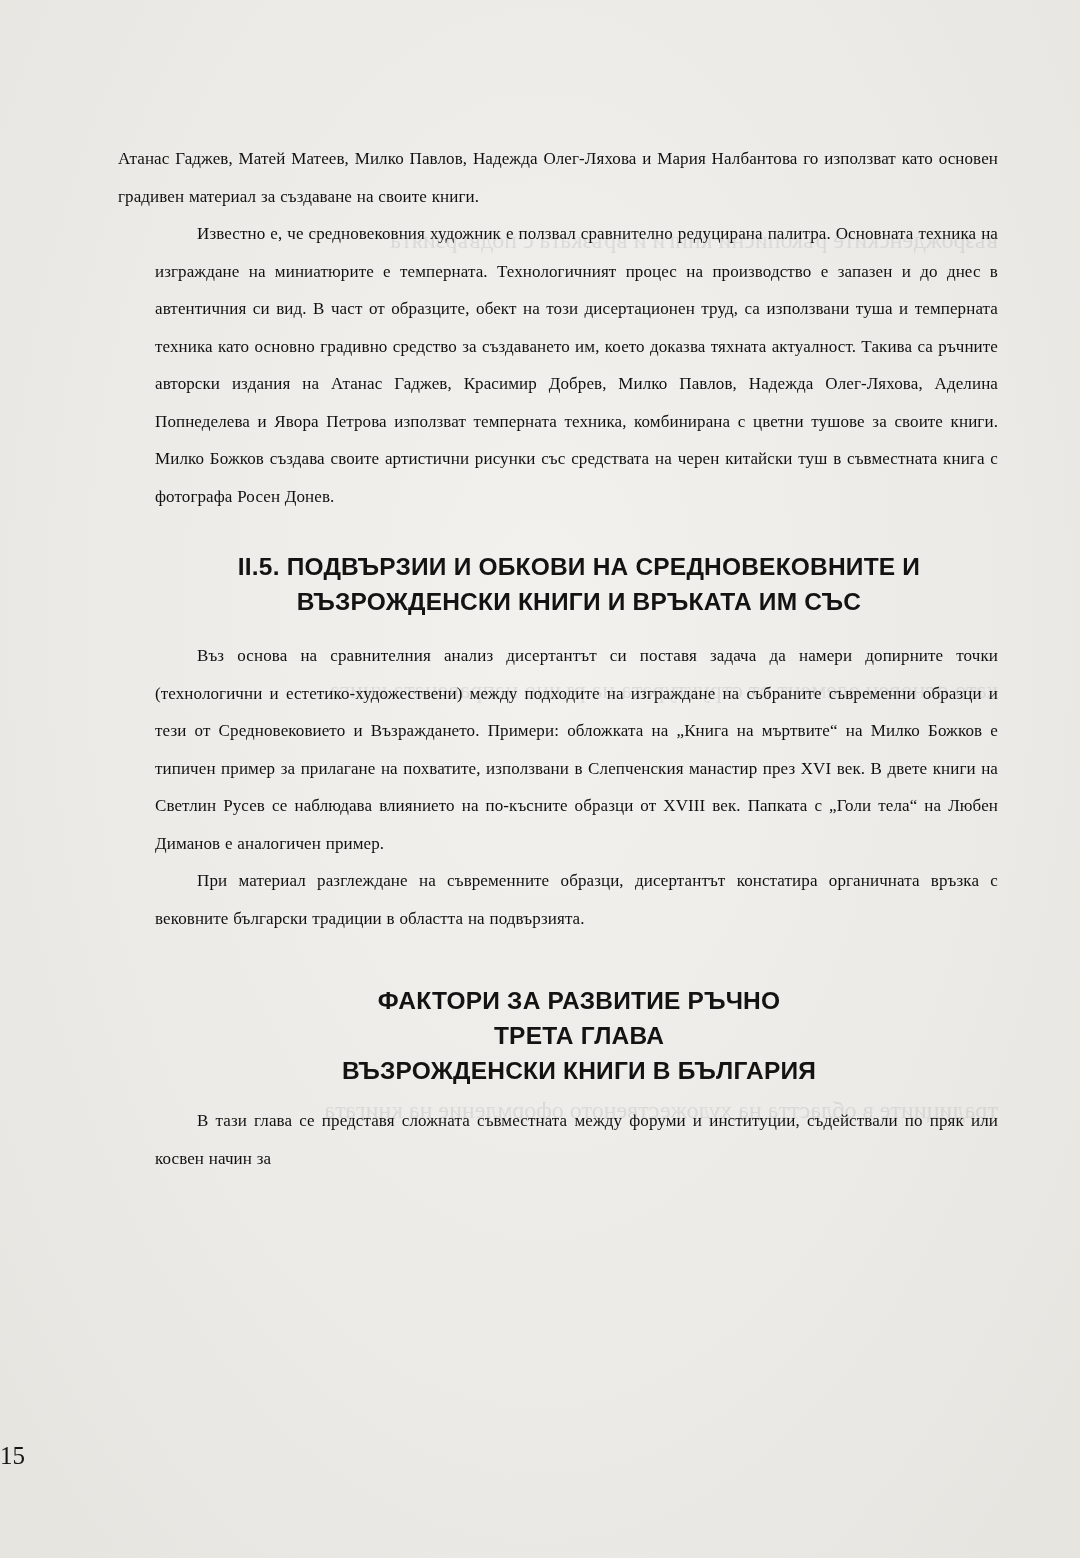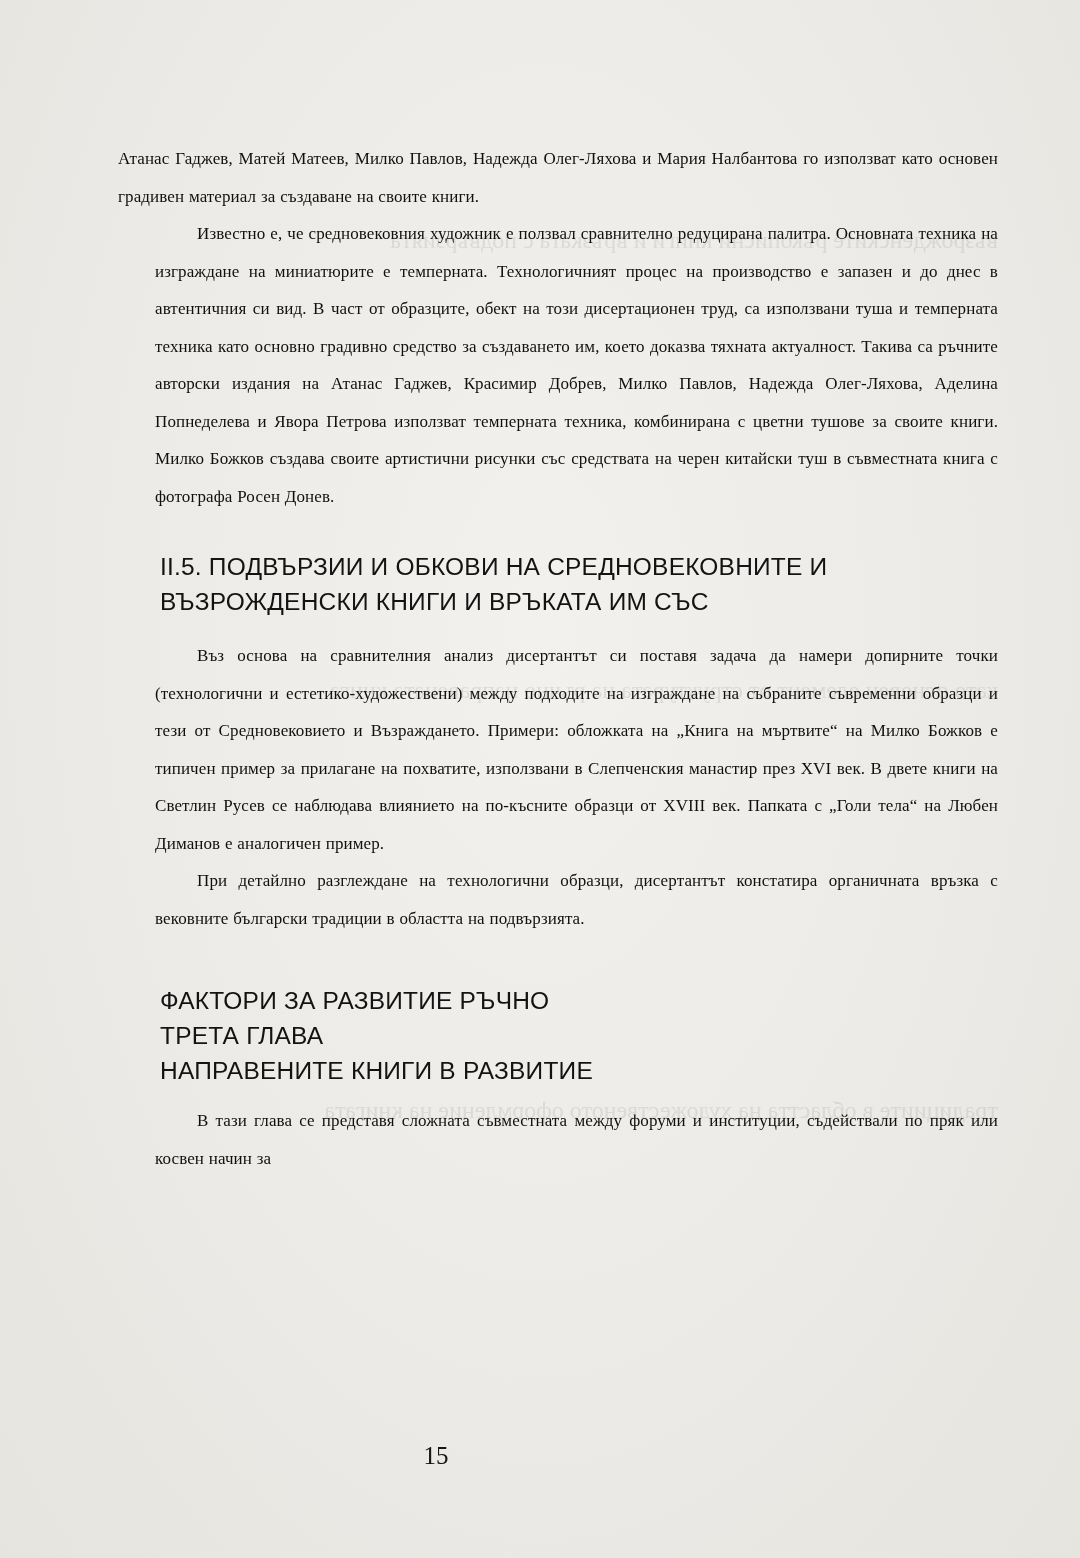--- a/index.html
+++ b/index.html
@@ -39,43 +39,44 @@
     letter-spacing: 0.1px;
     word-spacing: 0.4px;
   }
   p.indent {
     text-indent: 42px;
     margin-left: 37px;
   }
   .heading {
     margin: 0;
     font-family: "Liberation Sans", sans-serif;
-    font-weight: normal;
+    font-weight: bold;
     font-size: 24.5px;
     line-height: 35px;
     letter-spacing: 0.2px;
     color: #141313;
+    text-align: center;
   }
   .section-heading {
     margin-top: 34px;
     margin-bottom: 18px;
     padding-left: 42px;
   }
   .chapter-heading {
     margin-top: 46px;
     margin-bottom: 14px;
     padding-left: 42px;
     line-height: 36px;
   }
   .page-number {
     position: absolute;
     left: 0;
     top: 1442px;
     width: 872px;
-    text-align: center;
+    text-align: left;
     font-size: 25px;
     font-family: "Liberation Serif", serif;
     color: #161515;
   }
   
   .ghost {
     position: absolute;
     color: rgba(120, 124, 130, 0.17);
     font-family: "Liberation Serif", serif;
     font-size: 24px;
@@ -105,26 +106,26 @@
     <p class="body-par">Атанас Гаджев, Матей Матеев, Милко Павлов, Надежда Олег-Ляхова и Мария Налбантова го използват като основен градивен материал за създаване на своите книги.</p>
 
     <p class="body-par indent">Известно е, че средновековния художник е ползвал сравнително редуцирана палитра. Основната техника на изграждане на миниатюрите е темперната. Технологичният процес на производство е запазен и до днес в автентичния си вид. В част от образците, обект на този дисертационен труд, са използвани туша и темперната техника като основно градивно средство за създаването им, което доказва тяхната актуалност. Такива са ръчните авторски издания на Атанас Гаджев, Красимир Добрев, Милко Павлов, Надежда Олег-Ляхова, Аделина Попнеделева и Явора Петрова използват темперната техника, комбинирана с цветни тушове за своите книги. Милко Божков създава своите артистични рисунки със средствата на черен китайски туш в съвместната книга с фотографа Росен Донев.</p>
 
     <div class="section-heading">
       <div class="heading">II.5. ПОДВЪРЗИИ И ОБКОВИ НА СРЕДНОВЕКОВНИТЕ И</div>
       <div class="heading">ВЪЗРОЖДЕНСКИ КНИГИ И ВРЪКАТА ИМ СЪС</div>
     </div>
 
     <p class="body-par indent">Въз основа на сравнителния анализ дисертантът си поставя задача да намери допирните точки (технологични и естетико-художествени) между подходите на изграждане на събраните съвременни образци и тези от Средновековието и Възраждането. Примери: обложката на „Книга на мъртвите“ на Милко Божков е типичен пример за прилагане на похватите, използвани в Слепченския манастир през XVI век. В двете книги на Светлин Русев се наблюдава влиянието на по-късните образци от XVIII век. Папката с „Голи тела“ на Любен Диманов е аналогичен пример.</p>
-    <p class="body-par indent">При детайлно разглеждане на технологични образци, дисертантът констатира органичната връзка с вековните български традиции в областта на подвързията.</p>
+    <p class="body-par indent">При материал разглеждане на съвременните образци, дисертантът констатира органичната връзка с вековните български традиции в областта на подвързията.</p>
 
     <div class="chapter-heading">
       <div class="heading">ФАКТОРИ ЗА РАЗВИТИЕ РЪЧНО</div>
       <div class="heading">ТРЕТА ГЛАВА</div>
-      <div class="heading">НАПРАВЕНИТЕ КНИГИ В РАЗВИТИЕ</div>
+      <div class="heading">ВЪЗРОЖДЕНСКИ КНИГИ В БЪЛГАРИЯ</div>
     </div>
 
     <p class="body-par indent">В   тази глава се представя сложната съвместната между форуми и институции, съдействали по пряк или косвен начин за</p>
 
   </div>
 
   <div class="page-number">15</div>
 
 </div>
 

